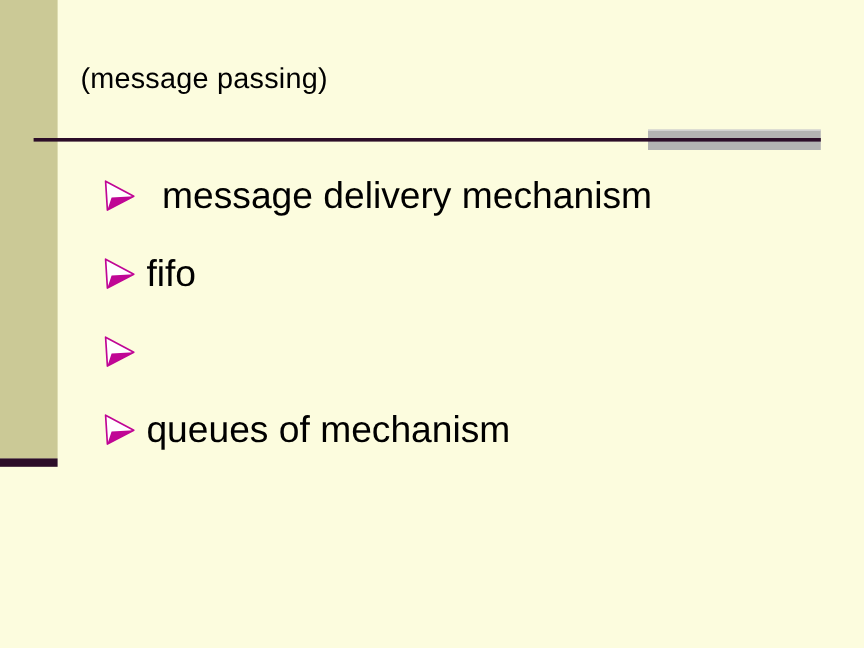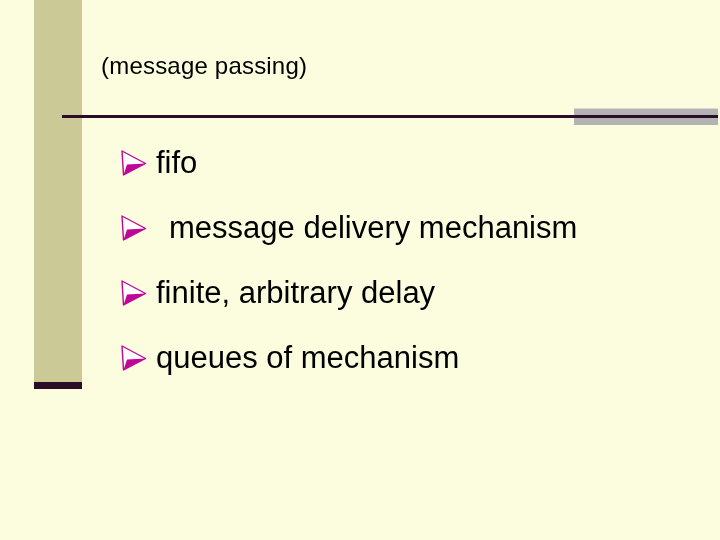--- a/index.html
+++ b/index.html
@@ -7,21 +7,20 @@
   body {
     font-family: "Liberation Sans", "DejaVu Sans", sans-serif;
     background: var(--background, #fcfcde);
     overflow: hidden;
   }
   .slide {
     position: relative;
     width: 664px;
     height: 540px;
     background: var(--background, #fcfcde);
-    margin-left: 34px;
   }
   .accent-bar {
     position: absolute;
     left: 0; top: 0;
     width: 48px; height: 382px;
     background: var(--accent-bar, #cbc996);
   }
   .accent-bar-underline {
     position: absolute;
     left: 0; top: 382px;
@@ -81,43 +80,42 @@
   <div class="accent-bar"></div>
   <div class="accent-bar-underline"></div>
 
   <div class="slide-title">(message passing)</div>
 
   <div class="rule-endcap"></div>
   <div class="title-rule"></div>
 
   <ul class="bullet-list">
 
+    <li class="bullet-item wide-gap">
+      <svg class="arrow-icon" viewBox="0 0 28 26" xmlns="http://www.w3.org/2000/svg">
+        <polygon points="3,1 26.5,13.5 4.5,25" fill="#ffffff" stroke="#c00695" stroke-width="1.4" stroke-linejoin="round"></polygon>
+        <polygon points="4.5,25 26.5,13.5 8,14.5" fill="#c00695"></polygon>
+      </svg>
+      <span>message delivery mechanism</span>
+    </li>
+
     <li class="bullet-item">
       <svg class="arrow-icon" viewBox="0 0 28 26" xmlns="http://www.w3.org/2000/svg">
         <polygon points="3,1 26.5,13.5 4.5,25" fill="#ffffff" stroke="#c00695" stroke-width="1.4" stroke-linejoin="round"></polygon>
         <polygon points="4.5,25 26.5,13.5 8,14.5" fill="#c00695"></polygon>
       </svg>
       <span>fifo</span>
     </li>
 
-    <li class="bullet-item wide-gap">
-      <svg class="arrow-icon" viewBox="0 0 28 26" xmlns="http://www.w3.org/2000/svg">
-        <polygon points="3,1 26.5,13.5 4.5,25" fill="#ffffff" stroke="#c00695" stroke-width="1.4" stroke-linejoin="round"></polygon>
-        <polygon points="4.5,25 26.5,13.5 8,14.5" fill="#c00695"></polygon>
-      </svg>
-      <span>message delivery mechanism</span>
-    </li>
-
 
     <li class="bullet-item">
       <svg class="arrow-icon" viewBox="0 0 28 26" xmlns="http://www.w3.org/2000/svg">
         <polygon points="3,1 26.5,13.5 4.5,25" fill="#ffffff" stroke="#c00695" stroke-width="1.4" stroke-linejoin="round"></polygon>
         <polygon points="4.5,25 26.5,13.5 8,14.5" fill="#c00695"></polygon>
       </svg>
-      <span>finite, arbitrary delay</span>
     </li>
 
     <li class="bullet-item">
       <svg class="arrow-icon" viewBox="0 0 28 26" xmlns="http://www.w3.org/2000/svg">
         <polygon points="3,1 26.5,13.5 4.5,25" fill="#ffffff" stroke="#c00695" stroke-width="1.4" stroke-linejoin="round"></polygon>
         <polygon points="4.5,25 26.5,13.5 8,14.5" fill="#c00695"></polygon>
       </svg>
       <span>queues of mechanism</span>
     </li>
 

